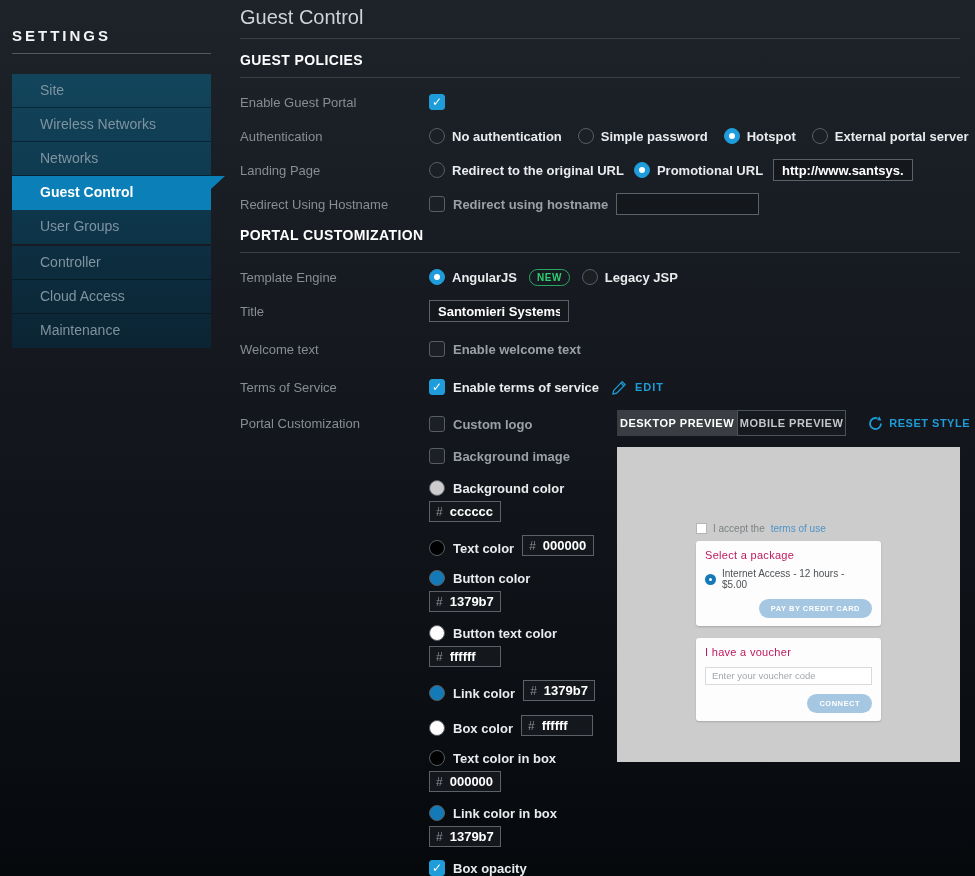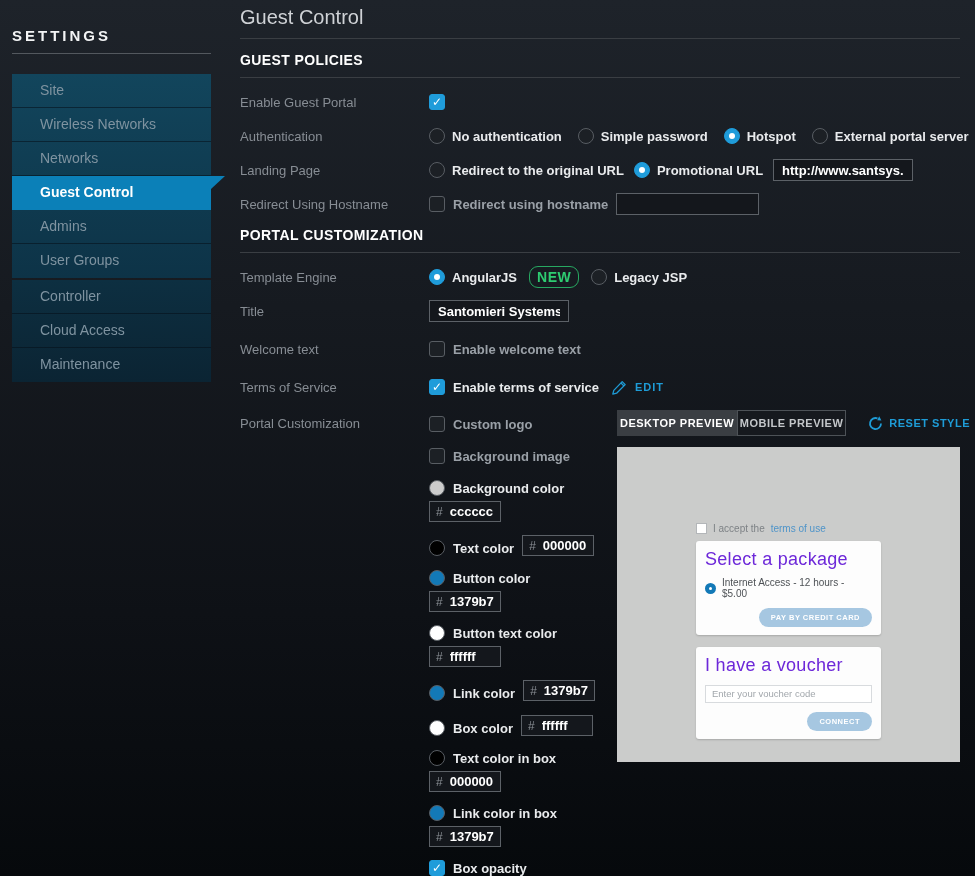--- a/index.html
+++ b/index.html
@@ -42,21 +42,21 @@
 
   .radio{ width:16px; height:16px; border:1px solid #585d63; border-radius:50%; background:#1c2025;
           display:inline-flex; align-items:center; justify-content:center; flex:none; cursor:pointer; }
   .radio.selected{ background:#1f9cda; border-color:#1f9cda; }
   .radio.selected::after{ content:""; width:6px; height:6px; background:#fff; border-radius:50%; }
 
   .tinput{ height:22px; background:#14171c; border:1px solid #5c6167; color:#fff;
            font-size:13px; font-weight:bold; padding:0 8px; font-family:inherit; }
   .w140{ width:140px; } .w143{ width:143px; }
 
-  .badge-new{ border:1px solid #27a861; color:#2ecc71; font-size:14px; font-weight:bold;
+  .badge-new{ border:1px solid #27a861; color:#2ecc71; font-size:10px; font-weight:bold;
               padding:2px 7px; border-radius:9px; letter-spacing:.5px; }
   .edit-link{ display:flex; align-items:center; gap:7px; cursor:pointer; margin-left:4px; }
   .edit-text{ color:#1e9cd7; font-size:11px; font-weight:bold; letter-spacing:1px; }
 
   
   .stack{ width:190px; }
   .stk-row{ display:flex; align-items:flex-end; gap:8px; margin-bottom:14px; }
   .stk-group{ margin-bottom:13px; }
   .stk-group .stk-row{ margin-bottom:5px; }
   .swatch{ width:16px; height:16px; border-radius:50%; border:1px solid #585d63; flex:none; cursor:pointer; }
@@ -78,21 +78,21 @@
 
   .pcanvas{ margin-top:11px; width:343px; height:315px; background:#cbcccb; }
   .pinner{ padding:76px 0 0 79px; width:264px; }
   .pterms{ display:flex; align-items:center; gap:6px; margin-bottom:7px; }
   .pcb{ width:11px; height:11px; background:#fff; border:1px solid #b3b6b9; flex:none; }
   .pterms-text{ font-size:10px; color:#7e8286; }
   .pterms-link{ font-size:10px; color:#4f94c9; cursor:pointer; }
   .pcard{ width:185px; background:#fdfdfd; border-radius:3px; padding:8px 9px 6px 9px;
           box-shadow:0 1px 2px rgba(0,0,0,.18); }
   .pcard + .pcard{ margin-top:12px; }
-  .pcard-h{ font-size:18px; color:#6d28d9; letter-spacing:.3px; margin-bottom:7px; }
+  .pcard-h{ font-size:11px; color:#be185d; letter-spacing:.3px; margin-bottom:7px; }
   .popt{ display:flex; align-items:center; gap:6px; }
   .pradio{ width:11px; height:11px; border-radius:50%; background:#1379b7; flex:none;
            display:inline-flex; align-items:center; justify-content:center; cursor:pointer; }
   .pradio::after{ content:""; width:3px; height:3px; background:#fff; border-radius:50%; }
   .popt-label{ font-size:10px; color:#4e5256; }
   .ppill{ display:block; margin:9px 0 2px auto; background:#a6c7e1; color:#fff; border:none;
           font-size:7.5px; font-weight:bold; letter-spacing:.5px; padding:5px 12px;
           border-radius:10px; cursor:pointer; font-family:inherit; }
   .pvinput{ width:100%; height:18px; border:1px solid #d8dbde; background:#fff; font-size:9.5px;
             color:#55595d; padding:0 6px; font-family:inherit; }
@@ -104,21 +104,20 @@
 <div class="page">
 
   <aside class="sidebar">
     <div class="sb-title">SETTINGS</div>
     <div class="sb-divider"></div>
     <nav class="sb-group sb-group1">
       <div class="sb-item">Site</div>
       <div class="sb-item">Wireless Networks</div>
       <div class="sb-item">Networks</div>
       <div class="sb-item selected">Guest Control</div>
-      <div class="sb-item">Admins</div>
       <div class="sb-item">User Groups</div>
     </nav>
     <nav class="sb-group sb-group2">
       <div class="sb-item">Controller</div>
       <div class="sb-item">Cloud Access</div>
       <div class="sb-item">Maintenance</div>
     </nav>
   </aside>
 
   <main class="main">

